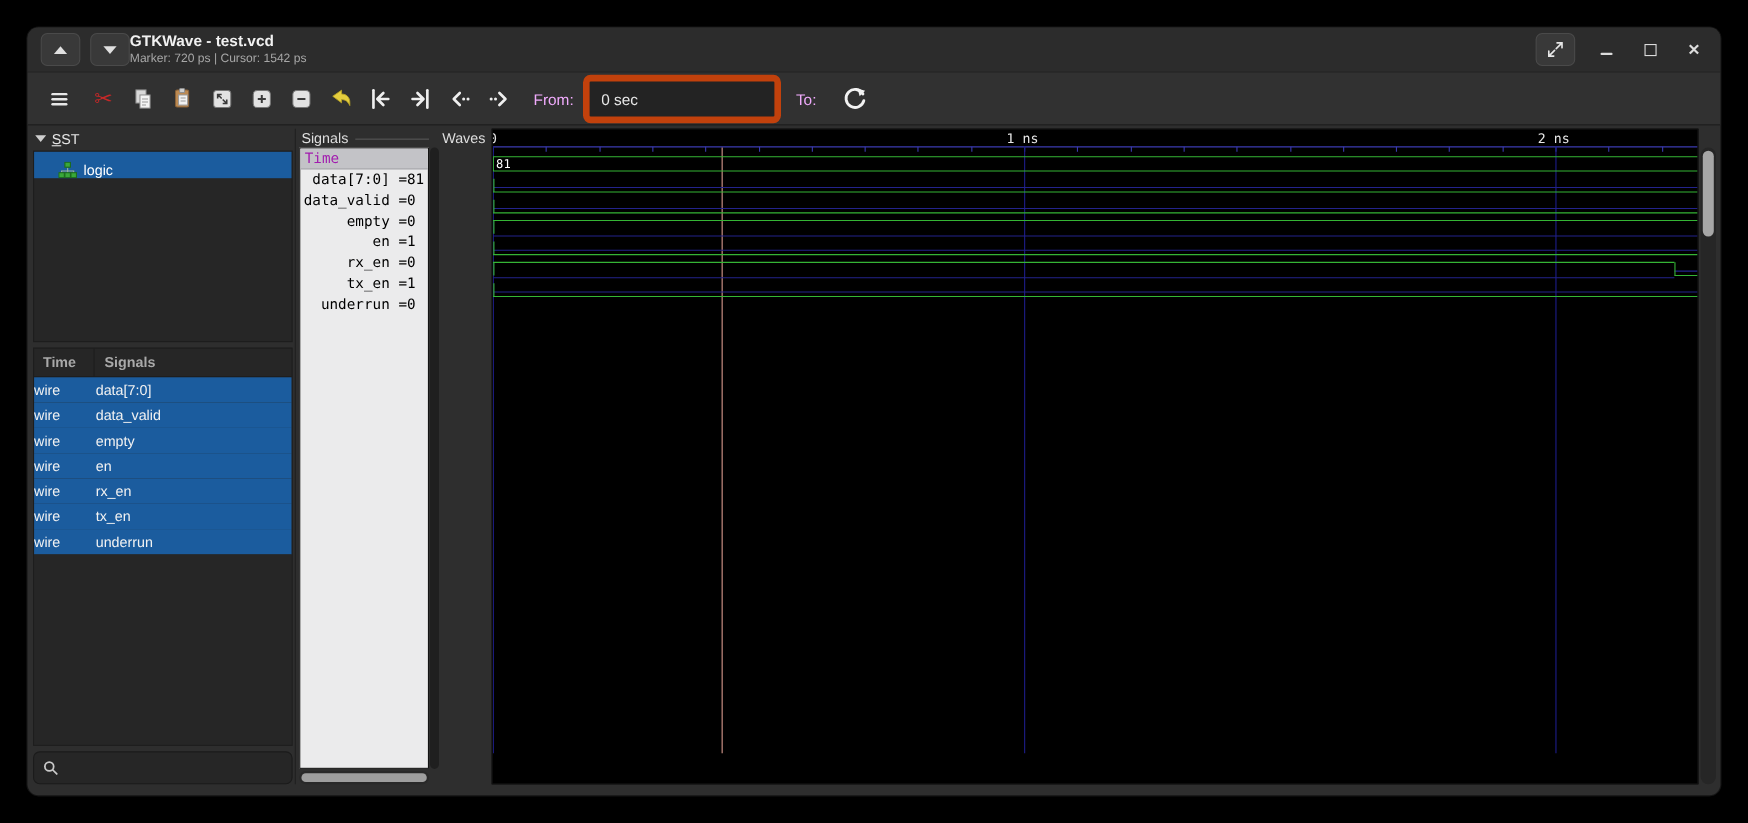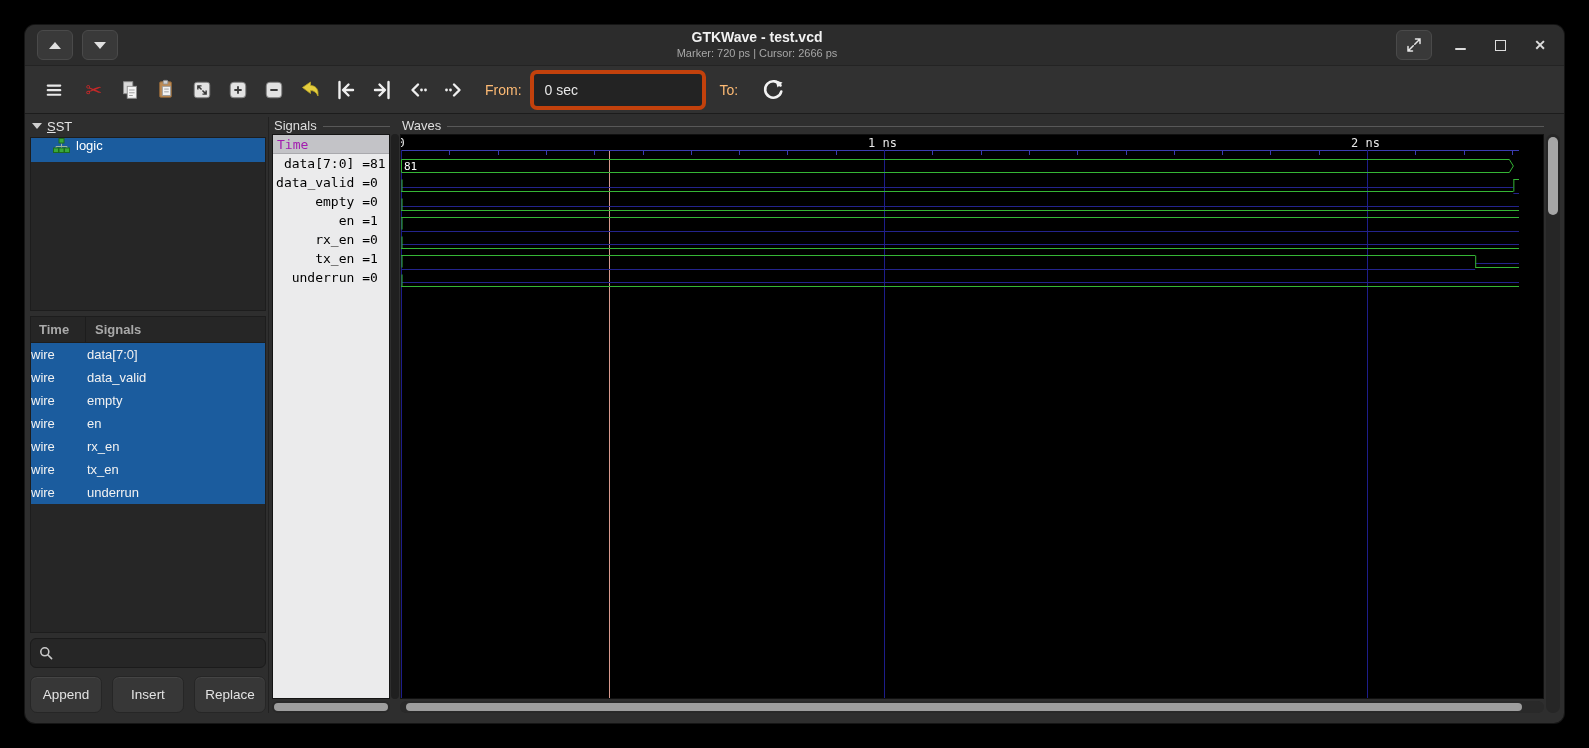--- a/index.html
+++ b/index.html
@@ -5,47 +5,47 @@
   html,body{margin:0;padding:0}
   body{width:1589px;height:748px;background:#000;font-family:"Liberation Sans",sans-serif;position:relative;overflow:hidden;-webkit-font-smoothing:antialiased}
   .window{position:absolute;left:25px;top:25px;width:1539px;height:698px;background:#2e2e2e;border-radius:10px;box-shadow:0 0 0 1px #151515;display:flex;flex-direction:column;overflow:hidden}
 
   
   .titlebar{height:40px;flex:0 0 auto;background:#2c2c2c;border-bottom:1px solid #232323;display:flex;align-items:center;padding:0 12px}
   .tb-left{display:flex;gap:9px}
   .tb-btn{width:34px;height:28px;background:#393939;border:1px solid #4a4a4a;border-radius:6px;display:flex;align-items:center;justify-content:center;cursor:default}
   .tri-up{width:0;height:0;border-left:6px solid transparent;border-right:6px solid transparent;border-bottom:7px solid #e0e0e0}
   .tri-down{width:0;height:0;border-left:6px solid transparent;border-right:6px solid transparent;border-top:7px solid #e0e0e0}
-  .title-wrap{flex:1;text-align:center;line-height:1.25;overflow:hidden}
+  .title-wrap{flex:1;line-height:1.25;overflow:hidden}
   .title{font-size:14px;font-weight:bold;color:#f1f1f1}
   .subtitle{font-size:11px;color:#a7a7a7}
   .tb-right{display:flex;gap:16px;align-items:center}
   .win-glyph{color:#dcdcdc;width:24px;height:24px;display:flex;align-items:center;justify-content:center}
   .min-bar{width:11px;height:2px;background:#dcdcdc;border-radius:1px;margin-top:8px}
   .max-box{width:9px;height:9px;border:1.5px solid #dcdcdc}
   .close-x{font-size:14px;color:#dcdcdc;font-weight:bold}
 
   
   .toolbar{height:47px;flex:0 0 auto;background:#313131;border-bottom:1px solid #1c1c1c;display:flex;align-items:center;padding:0 12px}
   .tool-btn{width:34px;height:32px;display:flex;align-items:center;justify-content:center;border-radius:5px;flex:0 0 auto}
   .tool-btn + .tool-btn{margin-left:2px}
-  .tb-label{color:#fdba74;font-size:14px;margin:0 8px 0 14px}
-  .entry{height:32px;width:146px;background:#232323;border:4px solid #c2410c;border-radius:7px;color:#e8e8e8;font-size:14px;padding:0 11px;outline:none;font-family:"Liberation Sans",sans-serif}
+  .tb-label{color:#f0abfc;font-size:14px;margin:0 8px 0 14px}
+  .entry{height:32px;width:146px;background:#232323;border:6px solid #c2410c;border-radius:7px;color:#e8e8e8;font-size:14px;padding:0 11px;outline:none;font-family:"Liberation Sans",sans-serif}
   .scissors{font-size:20px;color:#c62828;line-height:1}
 
   
   .content{flex:1;display:flex;padding:3px 4px 10px 5px;min-height:0}
 
   
   .left-col{width:236px;flex:0 0 auto;display:flex;flex-direction:column}
   .sst-header{height:18px;display:flex;align-items:center;gap:3px;color:#e4e4e4;font-size:13px;padding-left:2px}
   .exp-tri{width:0;height:0;border-left:5px solid transparent;border-right:5px solid transparent;border-top:6px solid #cfcfcf;margin-right:2px}
   .sst-first{text-decoration:underline}
   .sst-tree{height:172px;margin-top:2px;background:#262626;border:1px solid #1d1d1d}
-  .tree-row{height:24px;background:#1b5c9e;display:flex;align-items:flex-start;padding-left:22px;gap:6px;color:#fff;font-size:13px}
+  .tree-row{height:24px;background:#1b5c9e;display:flex;align-items:flex-end;padding-left:22px;gap:6px;color:#fff;font-size:13px}
   .sig-table{flex:1;margin-top:5px;background:#262626;border:1px solid #1d1d1d;display:flex;flex-direction:column;min-height:0}
   .sig-thead{height:25px;flex:0 0 auto;display:flex;align-items:center;color:#a9a9a9;font-weight:bold;font-size:13px;border-bottom:1px solid #1d1d1d}
   .th-type{width:46px;padding-left:8px;align-self:stretch;display:flex;align-items:center;border-right:1px solid #1d1d1d}
   .th-name{padding-left:9px}
   .sig-row{height:23px;flex:0 0 auto;display:flex;align-items:center;background:#1b5c9e;color:#f2f2f2;font-size:13px}
   .cell-type{width:46px;padding-left:0}
   .cell-name{padding-left:10px}
   .table-filler{flex:1;background:#262626}
   .search-box{height:28px;margin-top:5px;flex:0 0 auto;background:#262626;border:1px solid #1b1b1b;border-radius:6px;display:flex;align-items:center;padding:0 7px;gap:6px}
   .search-input{flex:1;background:transparent;border:none;outline:none;color:#ececec;font-size:13px;font-family:"Liberation Sans",sans-serif}
@@ -62,21 +62,21 @@
   .signals-list{flex:1;background:#ebebec;border:1px solid #141414;display:flex;flex-direction:column;overflow:hidden;font-family:"DejaVu Sans Mono",monospace}
   .time-row{height:18px;flex:0 0 auto;background:#c3c3c7;color:#a21caf;font-size:13px;display:flex;align-items:center;padding-left:4px;border-bottom:1px solid #a9a9ad}
   .sigval-row{height:19px;flex:0 0 auto;display:flex;align-items:center;font-size:13px;color:#000;padding:0 3px 0 2px}
   .sv-name{flex:1;text-align:right;white-space:pre}
   .sv-eq{white-space:pre}
   .sv-val{width:16px;white-space:pre}
 
   .gutter{width:8px;flex:0 0 auto;background:#1f1f1f;border-radius:4px;margin:17px 1px 14px 1px}
 
   
-  .waves-col{flex:1;display:flex;flex-direction:column;min-width:0;min-height:0}
+  .waves-col{flex:1;display:flex;flex-direction:row;min-width:0;min-height:0}
   .wave-stack{flex:1;background:#000;border:1px solid #101010;position:relative;overflow:hidden}
   .wave-stack svg{position:absolute;left:0;top:0}
 
   .hscroll{height:12px;flex:0 0 auto;margin-top:2px;position:relative;background:#292929;border-radius:6px}
   .hscroll .thumb{position:absolute;top:2px;bottom:2px;background:#9e9e9e;border-radius:5px}
   .vscroll{width:14px;flex:0 0 auto;margin-left:2px;margin-top:17px;background:#262626;border-radius:7px;position:relative}
   .vscroll .thumb{position:absolute;left:2px;right:2px;top:3px;height:78px;background:#a6a6a6;border-radius:5px}
 </style>
 </head>
 <body>
@@ -90,21 +90,21 @@
         </div>
       <div class="tb-btn">
           <div class="tri-down"></div>
         </div>
     </div>
     <div class="title-wrap">
       <div class="title">GTKWave - test.vcd</div>
       <div class="subtitle">
         <span>Marker: 720 ps</span>
         <span>|</span>
-        <span>Cursor: 2666 ps</span>
+        <span>Cursor: 1542 ps</span>
       </div>
     </div>
     <div class="tb-right">
       <div class="tb-btn">
         <svg width="18" height="18" viewBox="0 0 24 24">
           <path d="M14 4h6v6M20 4l-7 7M10 20H4v-6M4 20l7-7" stroke="#e6e6e6" stroke-width="2" fill="none" stroke-linecap="round"></path>
         </svg>
       </div>
       <div class="win-glyph">
           <div class="min-bar"></div>
@@ -261,25 +261,20 @@
       </div>
 
       <div class="search-box">
         <svg width="16" height="16" viewBox="0 0 20 20">
           <circle cx="8.5" cy="8.5" r="5" stroke="#c9c9c9" stroke-width="2" fill="none"></circle>
           <path d="M12.5 12.5 L17 17" stroke="#c9c9c9" stroke-width="2" stroke-linecap="round"></path>
         </svg>
         <input class="search-input" value="" style="">
       </div>
 
-      <div class="btn-row">
-        <button class="action-btn">Append</button>
-        <button class="action-btn">Insert</button>
-        <button class="action-btn">Replace</button>
-      </div>
     </div>
 
     <div class="divider"></div>
 
     <div class="signals-col">
       <div class="frame-label">
           <span>Signals</span>
         </div>
       <div class="signals-list">
         <div class="time-row">Time</div>

